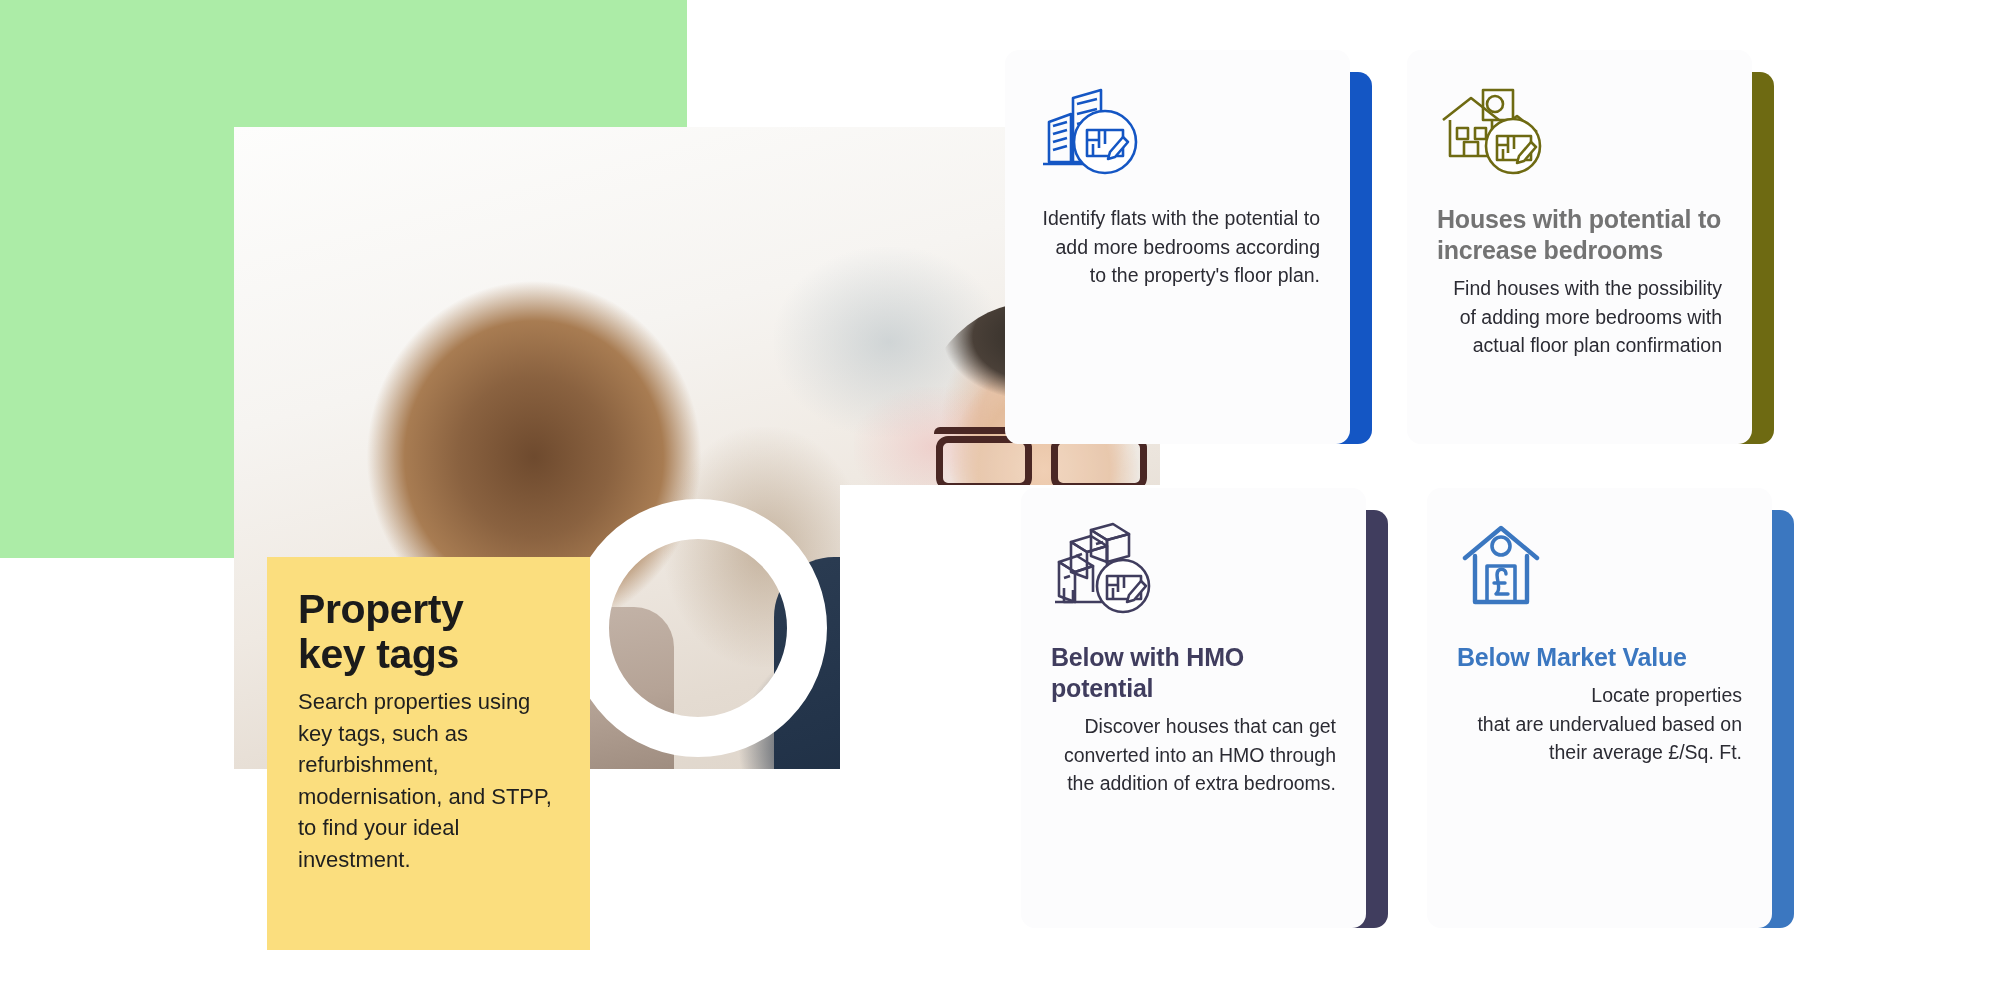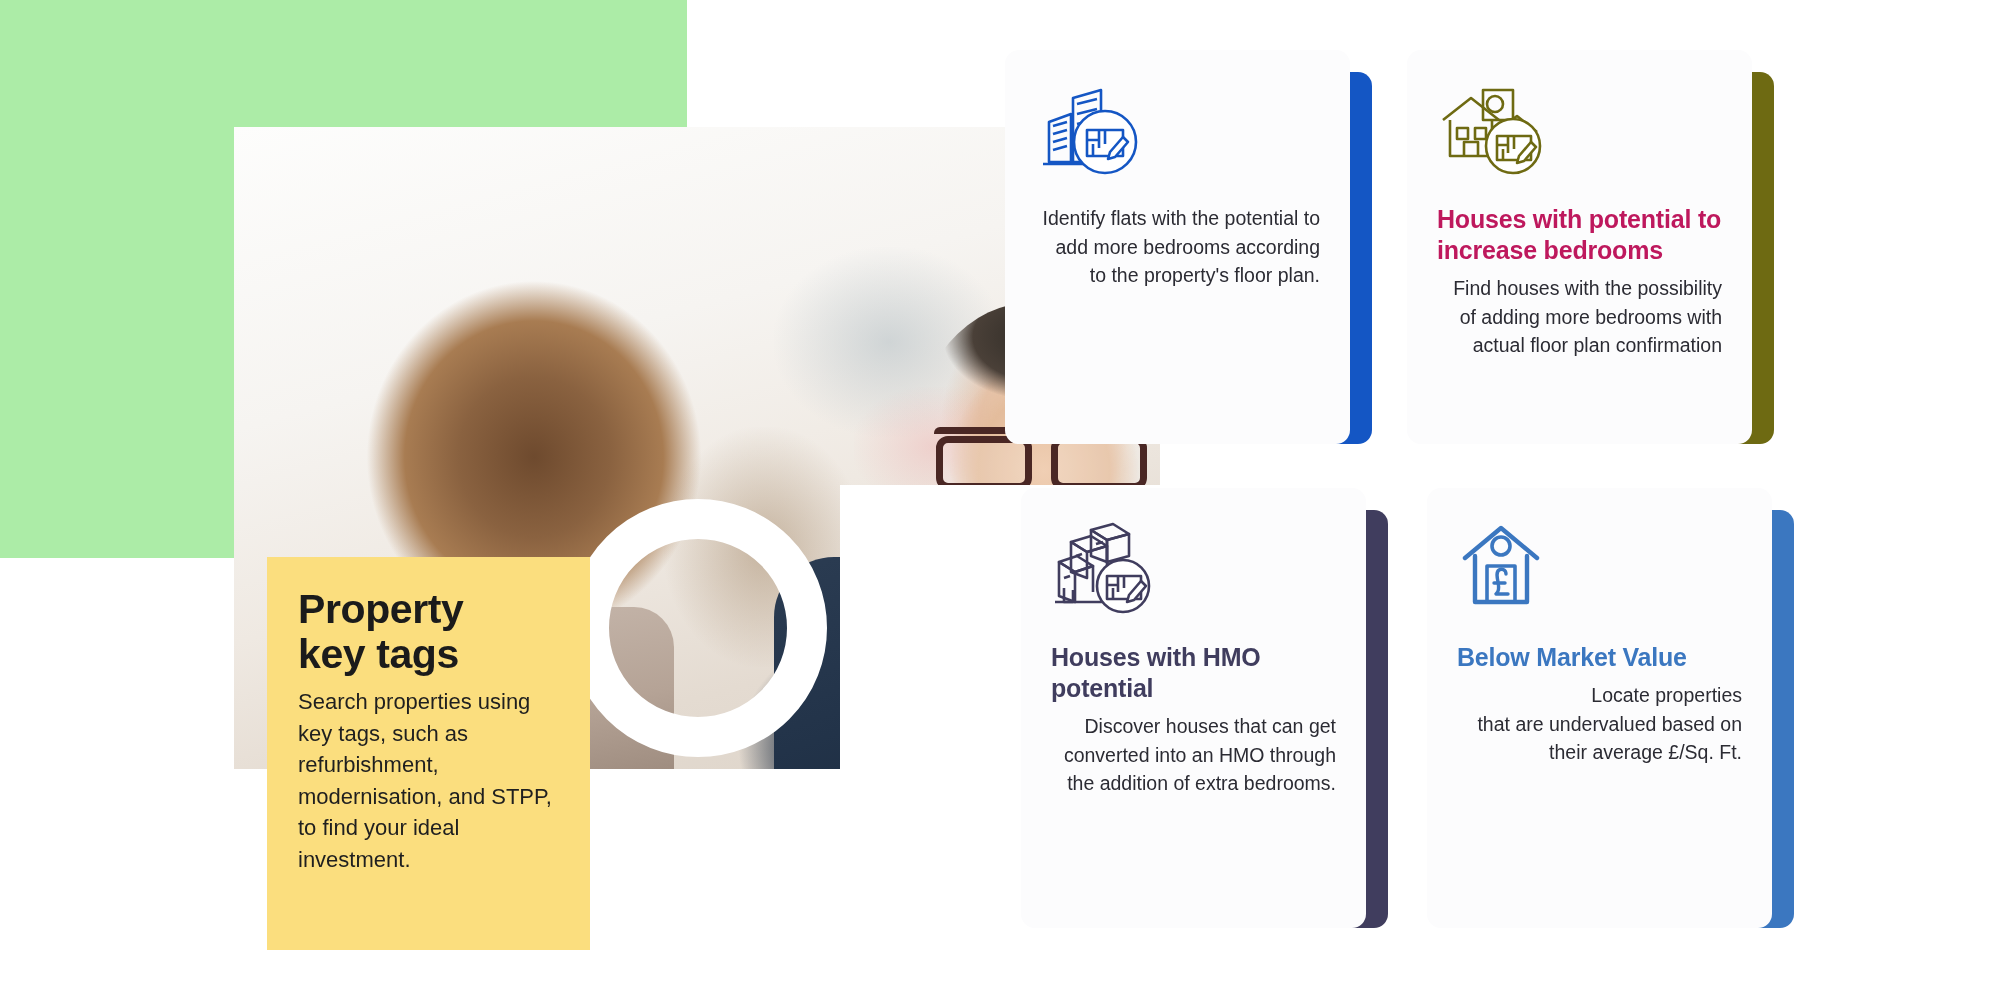--- a/index.html
+++ b/index.html
@@ -196,21 +196,21 @@
             <rect x="20" y="44" width="11" height="11"></rect>
             <rect x="38" y="44" width="11" height="11"></rect>
             <path d="M27 72 L27 58 L41 58 L41 72"></path>
             <path d="M58 48 L80 32 L100 48"></path>
             <circle cx="76" cy="62" r="27" fill="#fff"></circle>
             <path d="M60 52 L94 52 L94 76 L60 76 Z"></path>
             <path d="M60 61 L71 61 M71 52 L71 69 M77 52 L77 65 M66 65 L66 76"></path>
             <path d="M82 72 L94 58 L99 63 L87 77 L80 79 Z" fill="#fff"></path>
           </svg>
         </div>
-        <h3 style="color:#be185d">Houses with potential to increase bedrooms</h3>
+        <h3 style="color:#737373">Houses with potential to increase bedrooms</h3>
         <p>Find houses with the possibility of adding more bedrooms with actual floor plan confirmation</p>
       </div>
     </div>
 
     <div class="card-slot s3">
       <div class="card-accent" style="background:#403D5E"></div>
       <div class="card">
         <div class="card-icon">
           <svg width="110" height="100" viewBox="0 0 110 100" fill="none" stroke="#403D5E" stroke-width="2.6" stroke-linejoin="round">
             <path d="M40 8 L62 2 L78 12 L56 18 Z"></path>
@@ -226,21 +226,21 @@
             <path d="M24 50 L42 44 L42 70"></path>
             <path d="M13 56 L19 54"></path>
             <path d="M13 66 L13 80 L22 80 L22 68"></path>
             <path d="M4 80 L70 80"></path>
             <circle cx="72" cy="64" r="26" fill="#fff"></circle>
             <path d="M56 54 L90 54 L90 77 L56 77 Z"></path>
             <path d="M56 63 L67 63 M67 54 L67 70 M73 54 L73 66 M62 66 L62 77"></path>
             <path d="M78 73 L90 59 L95 64 L83 78 L76 80 Z" fill="#fff"></path>
           </svg>
         </div>
-        <h3 style="color:#403D5E">Houses with HMO potential</h3>
+        <h3 style="color:#403D5E">Below with HMO potential</h3>
         <p>Discover houses that can get converted into an HMO through the addition of extra bedrooms.</p>
       </div>
     </div>
 
     <div class="card-slot s4">
       <div class="card-accent" style="background:#3B77C0"></div>
       <div class="card">
         <div class="card-icon">
           <svg width="110" height="100" viewBox="0 0 110 100" fill="none" stroke="#3B77C0" stroke-width="4.4" stroke-linejoin="round" stroke-linecap="round">
             <path d="M8 36 L44 6 L80 36"></path>

